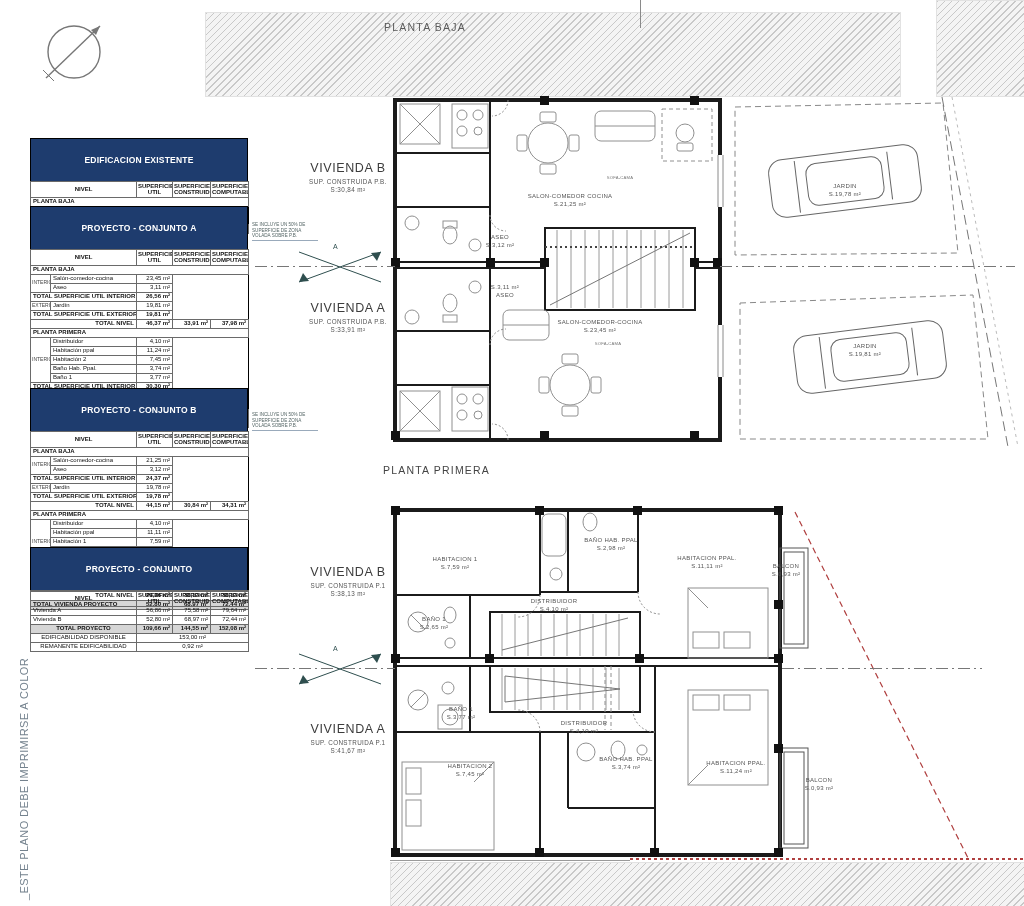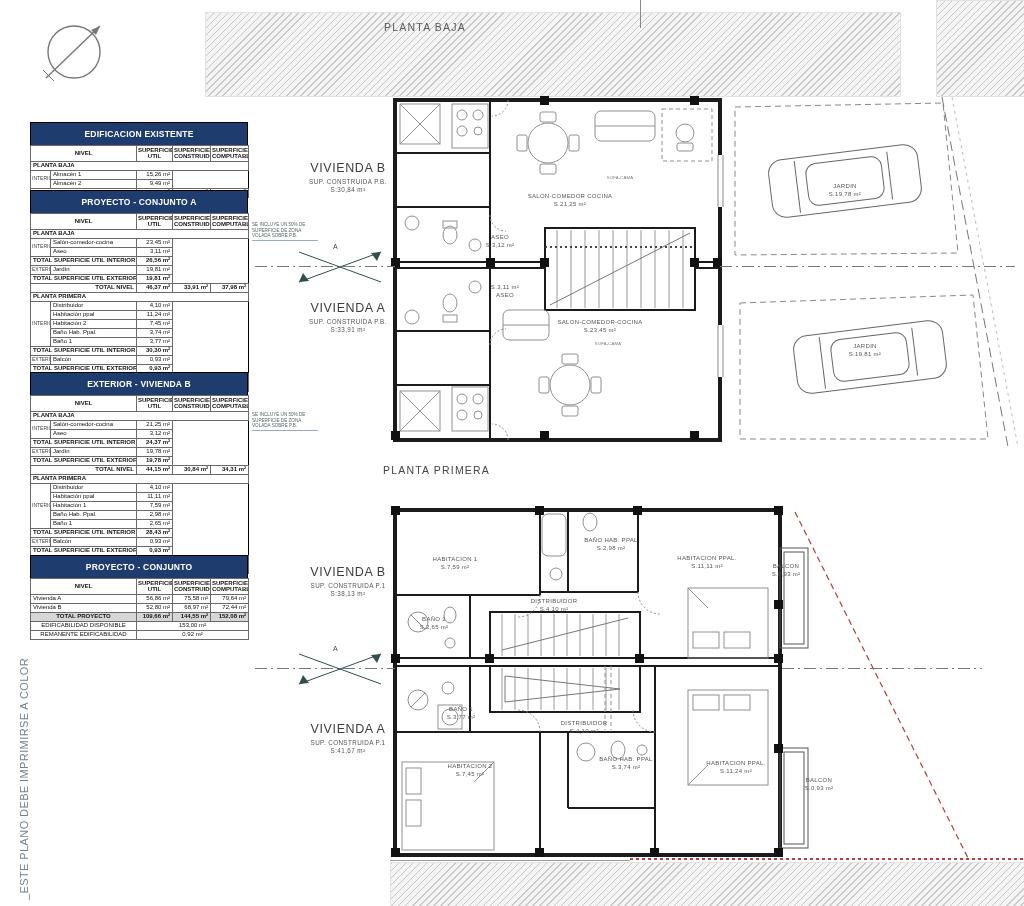--- a/index.html
+++ b/index.html
@@ -6,21 +6,21 @@
   #sheet{position:relative;width:1024px;height:906px;background:#ffffff;overflow:hidden;
          font-family:"Liberation Sans", sans-serif;color:#222;}
   
   .hatch{position:absolute;background-color:#f4f4f4;
          background-image:repeating-linear-gradient(135deg, rgba(130,130,130,.38) 0 1px, transparent 1px 5px);
          border:1px solid #e2e2e2;}
   .plan-title{position:absolute;font-size:10.5px;letter-spacing:1.2px;color:#5a5a5a;}
   
   .tblwrap{position:absolute;width:218px;}
   .tbl-title{background:#1e3c6e;color:#fff;font-weight:bold;text-align:center;font-size:8.5px;
-             padding:6px 0;border:1.5px solid #000;border-bottom:none;letter-spacing:.2px;}
+             padding:16px 0;border:1.5px solid #000;border-bottom:none;letter-spacing:.2px;margin-top:16px;}
   .tblwrap table{border-collapse:collapse;width:100%;border:1.5px solid #000;table-layout:fixed;}
   .tblwrap td{border:1px solid #6a6a6a;font-size:6px;line-height:1.15;padding:0.5px 2px;color:#111;
               overflow:hidden;white-space:nowrap;height:7px;}
   td.hdr{font-weight:bold;text-align:center;white-space:normal;line-height:1.05;padding:1px;font-size:6px;}
   td.sec{font-weight:bold;text-align:left;}
   td.grp{font-size:5px;color:#444;padding:0 1px;}
   td.lbl{text-align:left;}
   td.num{text-align:right;}
   td.b{font-weight:bold;}
   td.gray{background:#d6d6d6;}
@@ -230,21 +230,21 @@
           <tr>
             <td colspan="2" class="b lbl gray">TOTAL VIVIENDA PROYECTO</td>
             <td class="num b gray">56,86 m²</td>
             <td class="num b gray">75,58 m²</td>
             <td class="num b gray">79,64 m²</td>
           </tr>
         </tbody>
       </table>
   </div>
   <div class="tblwrap" style="left:30px;top:372px;">
-    <div class="tbl-title">EXTERIOR - VIVIENDA B</div>
+    <div class="tbl-title">PROYECTO - CONJUNTO B</div>
     <table>
         <colgroup>
           <col style="width:20px">
           <col style="width:86px">
           <col style="width:36px">
           <col style="width:38px">
           <col style="width:38px">
         </colgroup>
         <tbody>
           <tr>
@@ -355,21 +355,21 @@
           </tr>
           <tr>
             <td colspan="2" class="b lbl gray">TOTAL VIVIENDA PROYECTO</td>
             <td class="num b gray">52,80 m²</td>
             <td class="num b gray">68,97 m²</td>
             <td class="num b gray">72,44 m²</td>
           </tr>
         </tbody>
       </table>
   </div>
-  <div class="tblwrap" style="left:30px;top:555px;">
+  <div class="tblwrap" style="left:30px;top:531px;">
     <div class="tbl-title">PROYECTO - CONJUNTO</div>
     <table>
         <colgroup>
           <col style="width:20px">
           <col style="width:86px">
           <col style="width:36px">
           <col style="width:38px">
           <col style="width:38px">
         </colgroup>
         <tbody>

